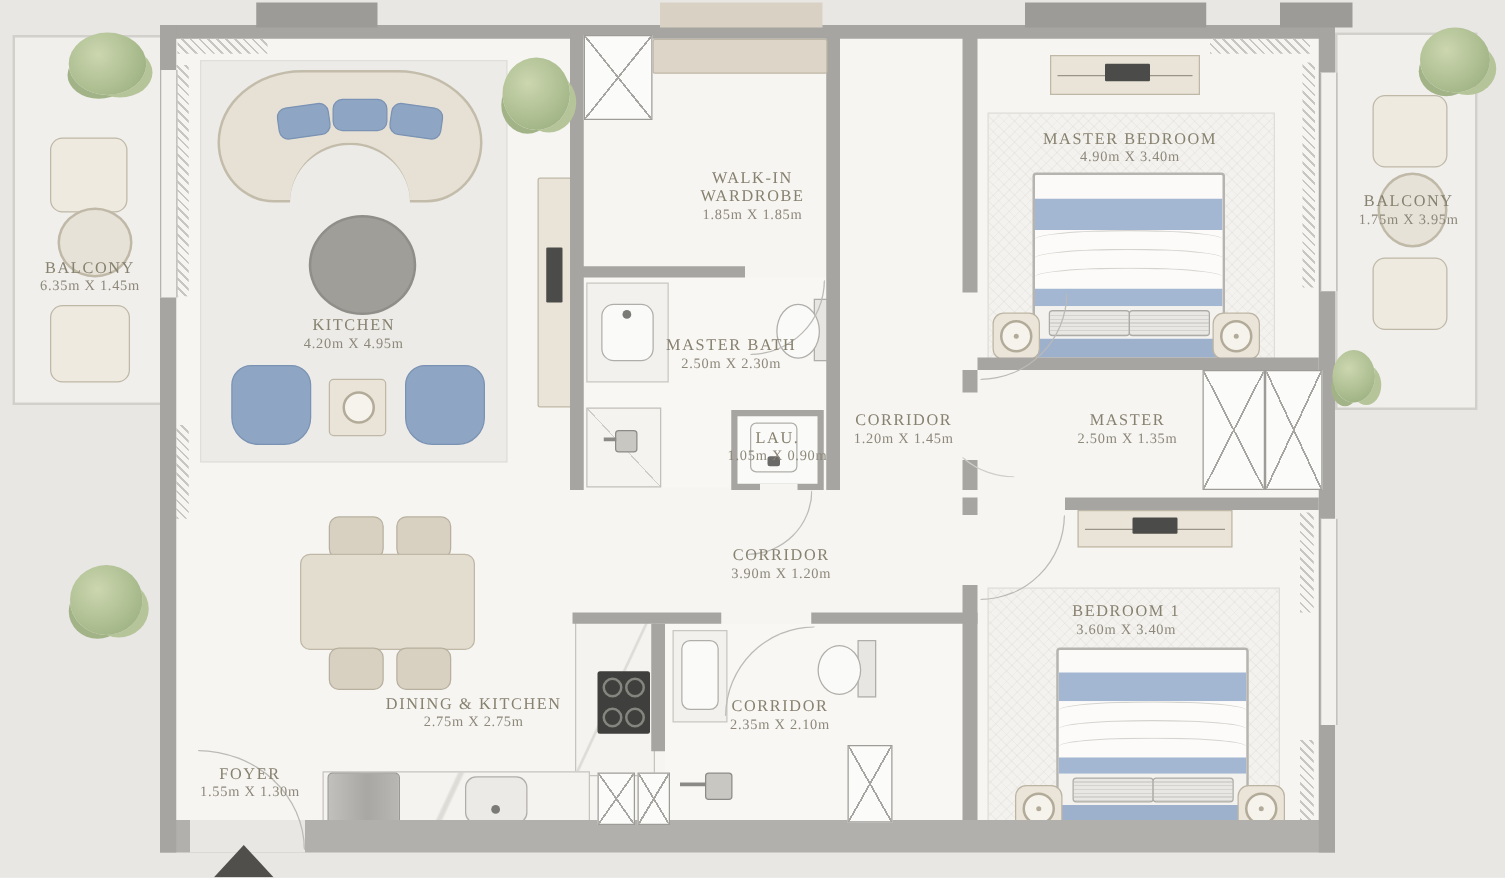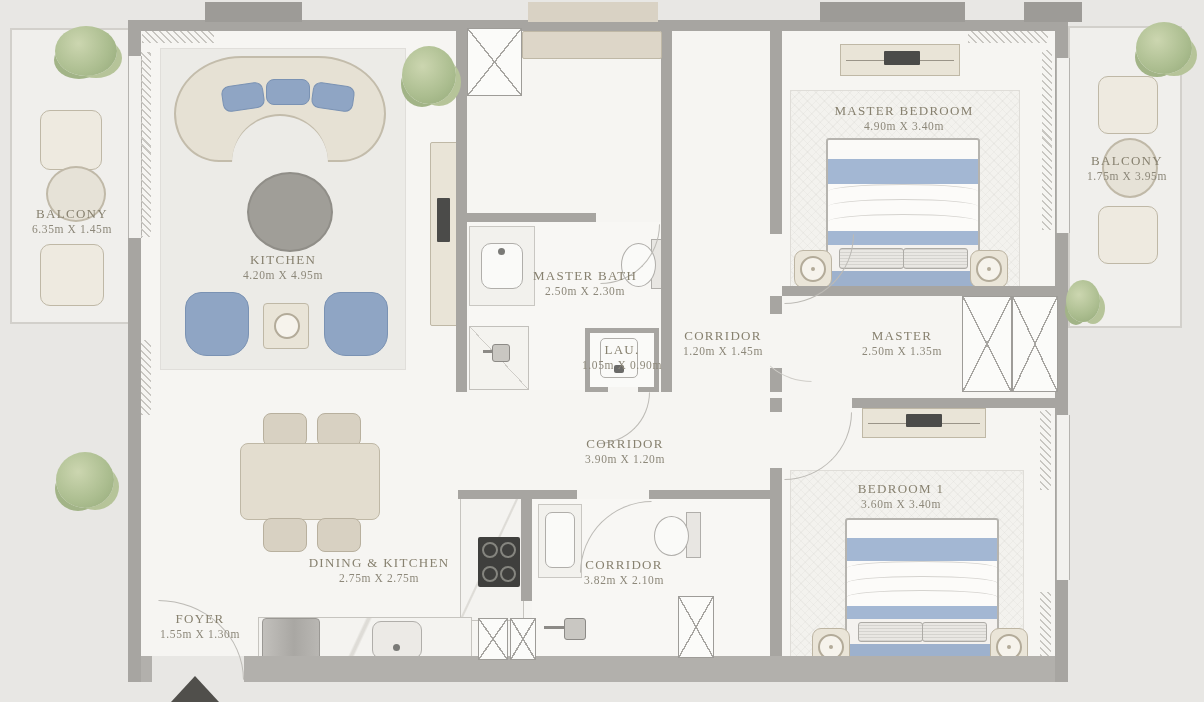--- a/index.html
+++ b/index.html
@@ -247,20 +247,24 @@
   <div class="tri" style="left:171px;top:676px;"></div>
 
   <div class="room-label" style="left:72px;top:206px;">
     <span class="nm">BALCONY</span>
     <span class="dm">6.35m X 1.45m</span>
   </div>
   <div class="room-label" style="left:283px;top:252px;">
     <span class="nm">KITCHEN</span>
     <span class="dm">4.20m X 4.95m</span>
   </div>
+  <div class="room-label wrap" style="left:602px;top:134px;">
+    <span class="nm">WALK-IN WARDROBE</span>
+    <span class="dm">1.85m X 1.85m</span>
+  </div>
   <div class="room-label" style="left:585px;top:268px;">
     <span class="nm">MASTER BATH</span>
     <span class="dm">2.50m X 2.30m</span>
   </div>
   <div class="room-label" style="left:622px;top:342px;">
     <span class="nm">LAU.</span>
     <span class="dm">1.05m X 0.90m</span>
   </div>
   <div class="room-label" style="left:723px;top:328px;">
     <span class="nm">CORRIDOR</span>
@@ -285,20 +289,20 @@
   <div class="room-label" style="left:901px;top:481px;">
     <span class="nm">BEDROOM 1</span>
     <span class="dm">3.60m X 3.40m</span>
   </div>
   <div class="room-label" style="left:379px;top:555px;">
     <span class="nm">DINING &amp; KITCHEN</span>
     <span class="dm">2.75m X 2.75m</span>
   </div>
   <div class="room-label" style="left:624px;top:557px;">
     <span class="nm">CORRIDOR</span>
-    <span class="dm">3.82m X 2.10m</span>
+    <span class="dm">2.35m X 2.10m</span>
   </div>
   <div class="room-label" style="left:200px;top:611px;">
     <span class="nm">FOYER</span>
     <span class="dm">1.55m X 1.30m</span>
   </div>
 
 </div>
 
 </body></html>

